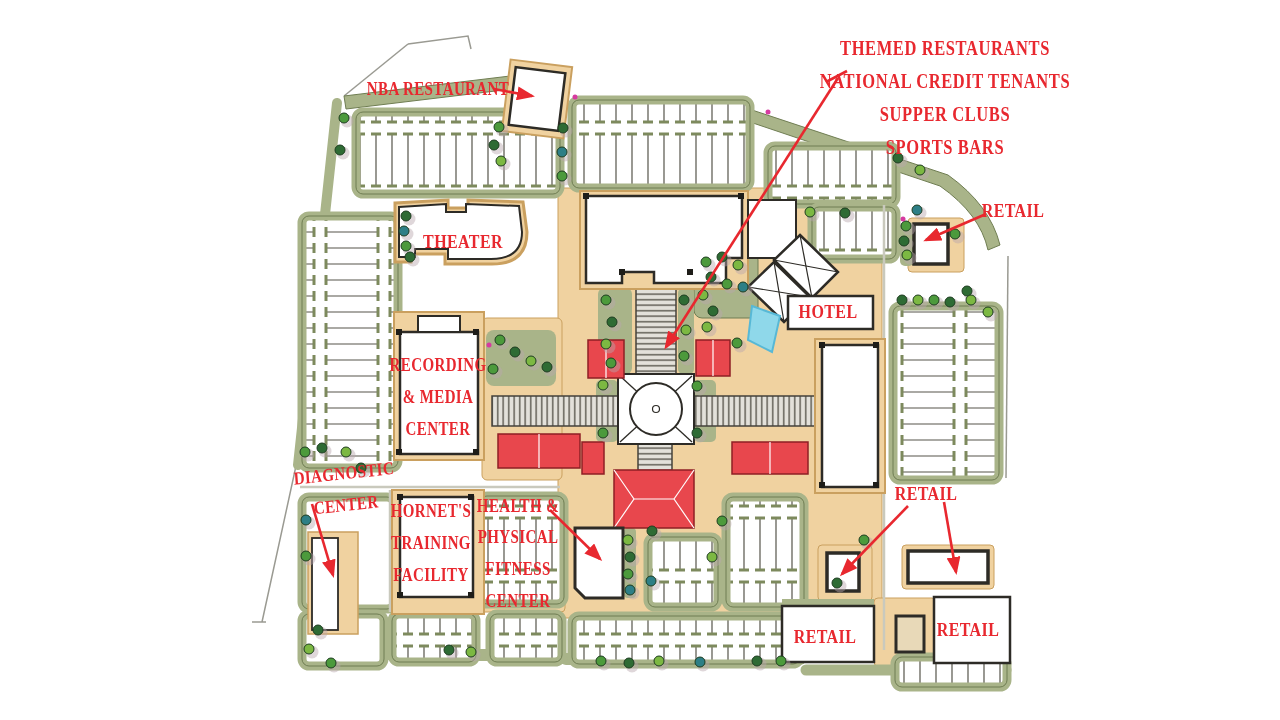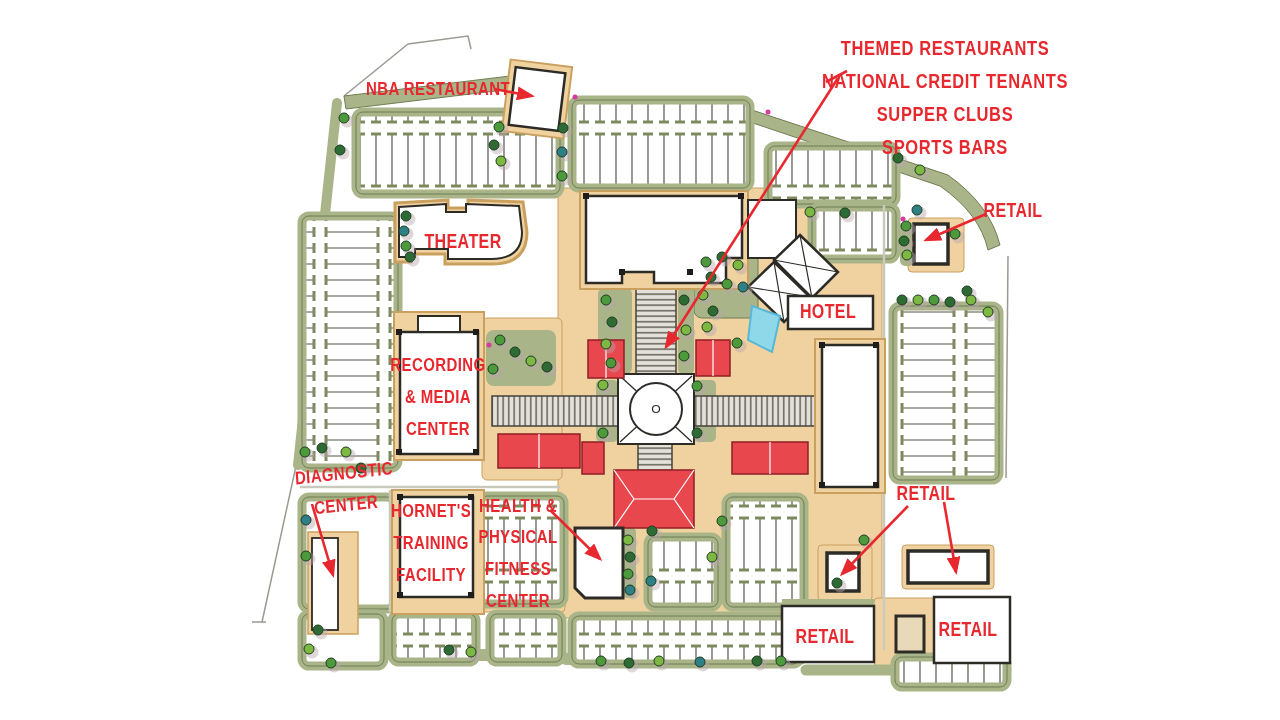--- a/index.html
+++ b/index.html
@@ -1,17 +1,17 @@
 <!DOCTYPE html>
 <html><head>
 <meta charset="utf-8">
 <style>
   html,body{margin:0;padding:0;background:#ffffff;}
   #stage{position:relative;width:1280px;height:720px;background:#ffffff;overflow:hidden;
-         font-family:Liberation Sans, sans-serif;}
+         font-family:Liberation Serif, serif;}
   #plan-svg{position:absolute;left:0;top:0;}
   .lbl{position:absolute;color:#e8282f;font-weight:bold;text-align:center;
        white-space:pre-line;letter-spacing:.4px;line-height:26px;
        transform:translate(-50%,-50%) scaleY(1.22);transform-origin:center;}
   .lbl-sm{font-size:15px;}
   .lbl-md{font-size:16px;}
   .lbl-lg{font-size:16.5px;line-height:27px;letter-spacing:.6px;}
   .lbl-tilt{transform:translate(-50%,-50%) scaleY(1.22) rotate(-5deg);}
 </style>
 </head>

